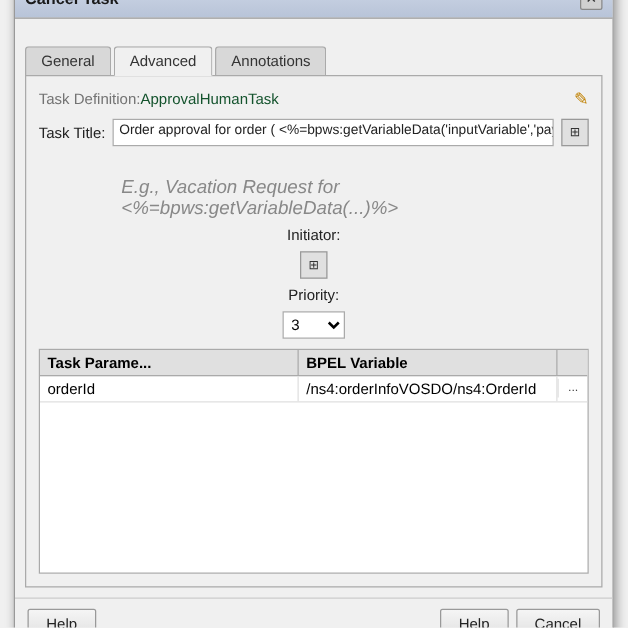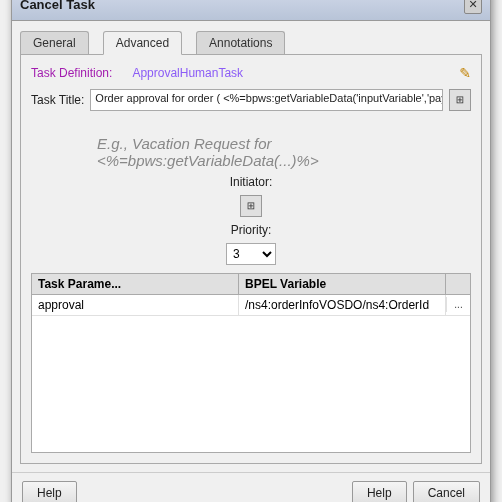--- a/index.html
+++ b/index.html
@@ -40,22 +40,22 @@
       border-radius: 2px;
       cursor: pointer;
       display: flex;
       align-items: center;
       justify-content: center;
       font-size: 11px;
       color: #333;
     }
     .tabs {
       display: flex;
-      padding: 10px 8px 0;
-      gap: 14px;
+      padding: 22px 8px 0;
+      gap: 2px;
     }
     .tab {
       padding: 4px 12px;
       background: #d8d8d8;
       border: 1px solid #aaa;
       border-bottom: none;
       border-radius: 3px 3px 0 0;
       cursor: pointer;
       font-size: 12px;
       color: #333;
@@ -91,27 +91,27 @@
       cursor: pointer;
     }
     .task-def-row {
       display: flex;
       align-items: center;
       justify-content: space-between;
       margin-bottom: 8px;
     }
     .task-def-label {
       font-size: 12px;
-      color: #a21caf;
+      color: #737373;
     }
     .task-def-value {
       font-size: 12px;
-      color: #8b5cf6;
-      flex: 1;
-      margin-left: 20px;
+      color: #14532d;
+      flex: 1;
+      margin-left: 0;
     }
     .text-input {
       border: 1px solid #aaa;
       background: white;
       padding: 2px 4px;
       font-size: 11px;
       height: 22px;
       flex: 1;
       color: #222;
       overflow: hidden;
@@ -266,21 +266,21 @@
       </select>
     </div>
 
     <div class="table-container">
       <div class="table-header">
         <div class="th">Task Parame...</div>
         <div class="th">BPEL Variable</div>
         <div style="width:24px; flex: 0 0 24px;"></div>
       </div>
       <div class="table-row">
-        <div class="td">approval</div>
+        <div class="td">orderId</div>
         <div class="td">/ns4:orderInfoVOSDO/ns4:OrderId</div>
         <div class="td-action">
           <span>...</span>
         </div>
       </div>
     </div>
 
   </div>
 
   <div class="bottom-bar">

